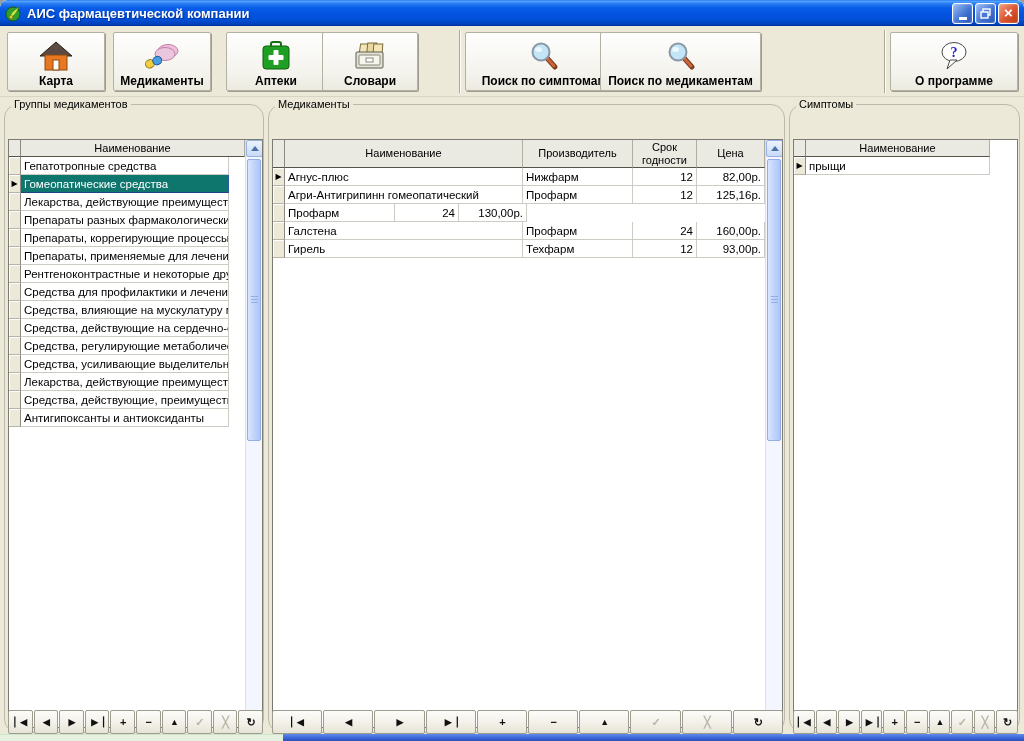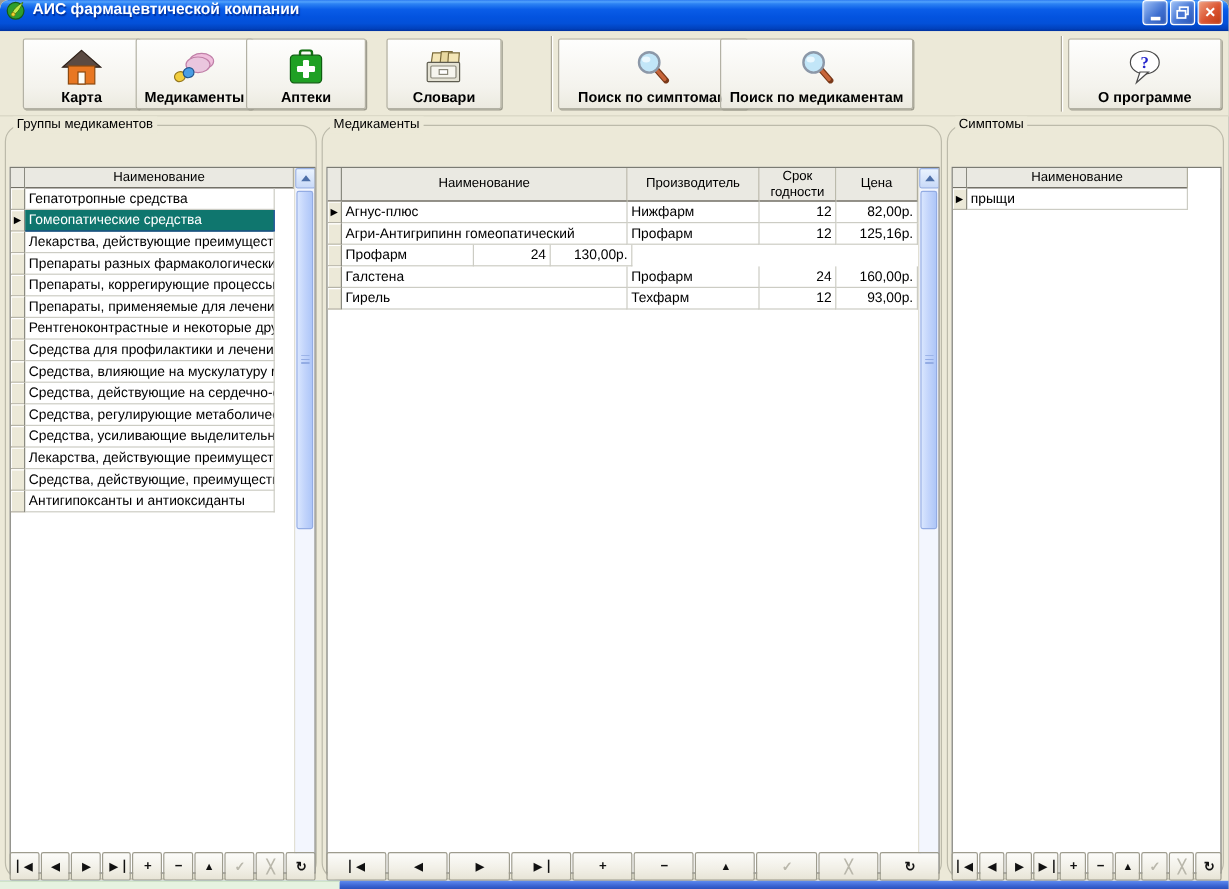--- a/index.html
+++ b/index.html
@@ -1,20 +1,20 @@
 <!DOCTYPE html>
 <html><head>
 <meta charset="utf-8">
 <style>
   html,body{margin:0;padding:0;background:#9A9A9A;}
   *{box-sizing:border-box;}
   .window{position:relative;width:1024px;height:741px;background:#ECE9D8;overflow:hidden;
           font-family:"Liberation Sans",sans-serif;border-radius:7px 7px 0 0;}
   
-  .titlebar{position:absolute;left:0;top:0;width:1024px;height:26px;display:flex;
+  .titlebar{position:absolute;left:0;top:0;width:1024px;height:26px;display:flex;align-items:center;
     padding:0 5px;border-radius:7px 7px 0 0;
     background:linear-gradient(180deg,#2E7CF2 0%,#51A2FC 6%,#2D83F4 12%,#0A5DE8 30%,#0353DF 55%,#0350D8 75%,#0141BC 92%,#00309C 100%);}
   .title-text{color:#fff;font-weight:bold;font-size:13px;margin-left:5px;text-shadow:1px 1px 1px #00309C;white-space:nowrap;}
   .tb-spacer{flex:1;}
   .winbtn{width:21px;height:21px;margin-left:2px;border-radius:3px;border:1px solid #fff;
     display:flex;align-items:center;justify-content:center;
     background:linear-gradient(135deg,#9CC0F8 0%,#3E6FD0 60%,#2A55B4 100%);box-shadow:inset 0 0 2px #FFFFFF80;}
   .winbtn.close{background:linear-gradient(135deg,#F0A080 0%,#DA5330 55%,#BE3A12 100%);}
   .min-glyph{display:block;width:8px;height:3px;background:#fff;margin-top:10px;}
   .close-glyph{color:#fff;font-size:15px;font-weight:bold;line-height:1;margin-top:-1px;}
@@ -97,21 +97,21 @@
         <rect x="3" y="1" width="7" height="6" fill="none" stroke="#fff" stroke-width="1.4"></rect>
         <rect x="1" y="4" width="7" height="6" fill="#4A77D4" stroke="#fff" stroke-width="1.4"></rect>
       </svg>
     </div>
     <div class="winbtn close">
         <span class="close-glyph">×</span>
       </div>
   </div>
 
   <div class="toolbar">
-    <div class="tbtn" style="left:19px;width:98px">
+    <div class="tbtn" style="left:7px;width:98px">
       <span class="ticon">
         <svg width="34" height="30" viewBox="0 0 34 30">
           <polygon points="17,1 33,15 1,15" fill="#5B4A42" stroke="#2E2018" stroke-width="1"></polygon>
           <rect x="6" y="14" width="22" height="15" fill="#E87722" stroke="#8C4A10"></rect>
           <rect x="14" y="19" width="6" height="10" fill="#FDFDF8" stroke="#8C4A10"></rect>
         </svg>
       </span>
       <span class="lbl">Карта</span>
     </div>
     <div class="tbtn" style="left:113px;width:98px">
@@ -120,21 +120,21 @@
           <ellipse cx="24" cy="9" rx="10" ry="6.5" fill="#F0BEDC" stroke="#C080A8"></ellipse>
           <ellipse cx="21" cy="12" rx="10" ry="6.5" fill="#EAC6DE" stroke="#C080A8"></ellipse>
           <g transform="rotate(-24 10 20)">
             <rect x="1" y="16" width="9" height="8" rx="4" fill="#F2CE3E" stroke="#96781E"></rect>
             <rect x="9" y="16" width="9" height="8" rx="4" fill="#4A9EE4" stroke="#20568C"></rect>
           </g>
         </svg>
       </span>
       <span class="lbl">Медикаменты</span>
     </div>
-    <div class="tbtn" style="left:205px;width:100px">
+    <div class="tbtn" style="left:226px;width:100px">
       <span class="ticon">
         <svg width="32" height="30" viewBox="0 0 32 30">
           <rect x="11" y="1" width="10" height="6" rx="2" fill="none" stroke="#127012" stroke-width="2"></rect>
           <rect x="3" y="5" width="26" height="23" rx="3" fill="#1FA024" stroke="#0E5E10"></rect>
           <rect x="13.5" y="9" width="5" height="15" rx="1" fill="#fff"></rect>
           <rect x="8.5" y="14" width="15" height="5" rx="1" fill="#fff"></rect>
         </svg>
       </span>
       <span class="lbl">Аптеки</span>
     </div>

